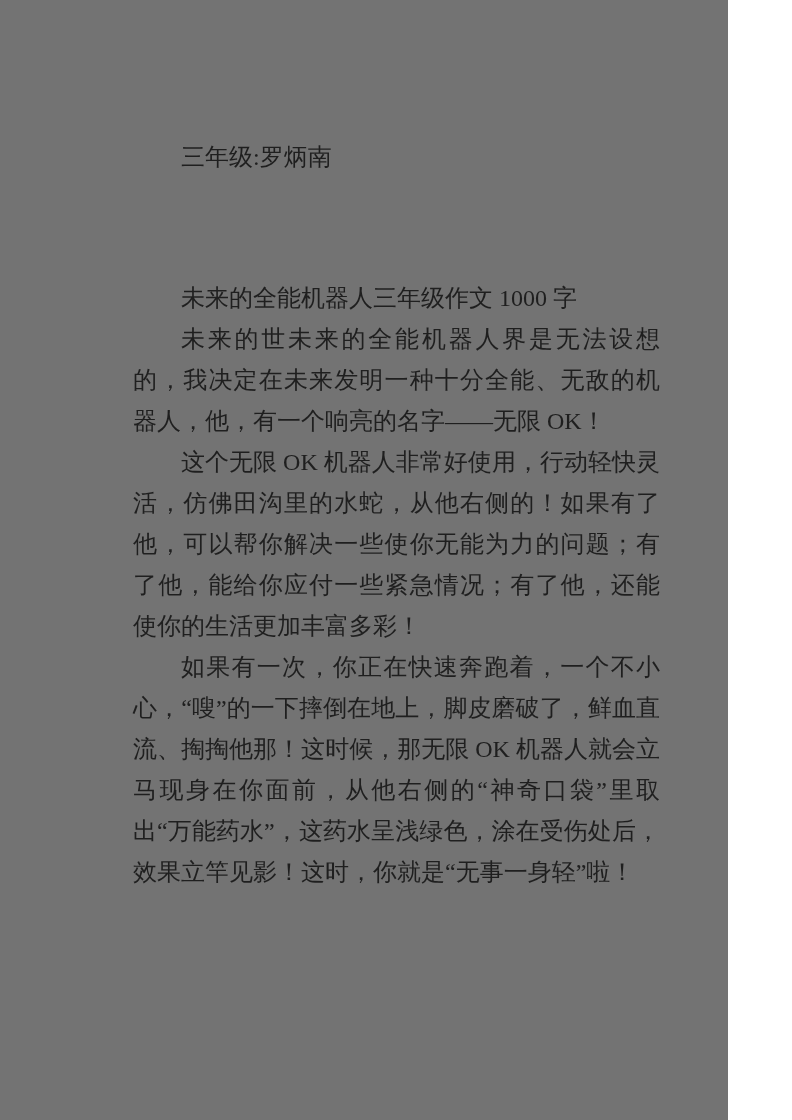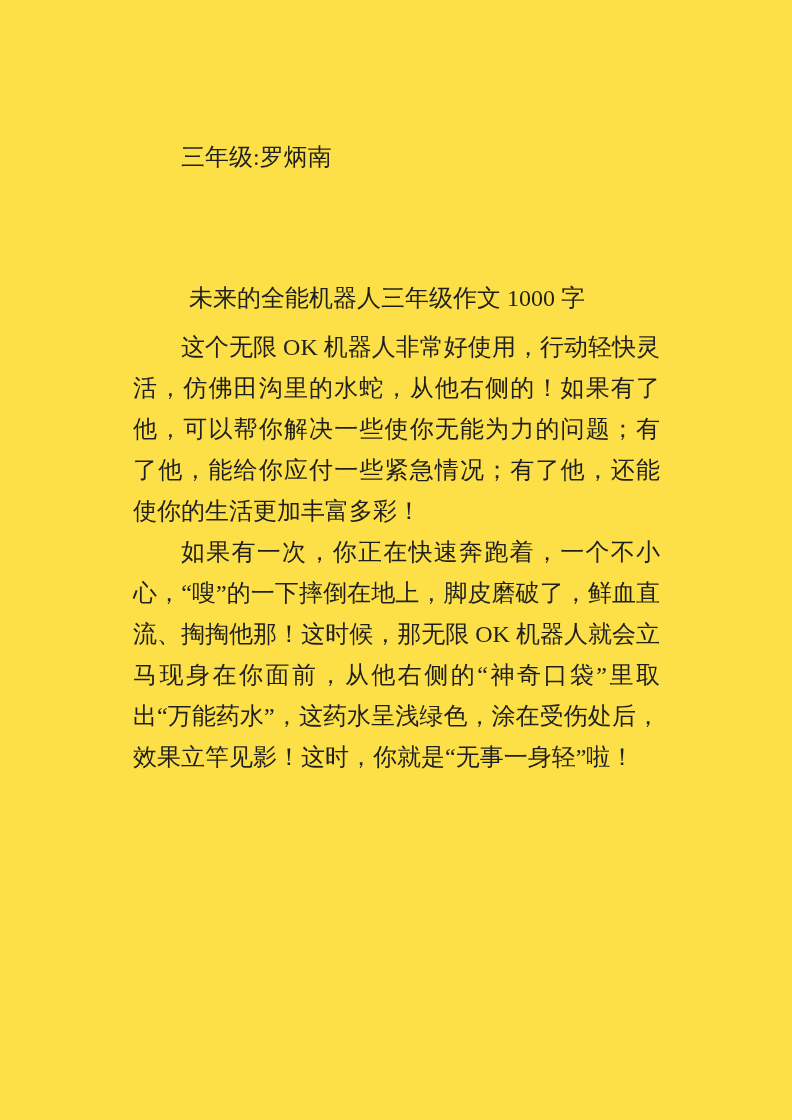--- a/index.html
+++ b/index.html
@@ -2,23 +2,23 @@
 <html><head>
 <meta charset="utf-8">
 <style>
   html, body {
     margin: 0;
     padding: 0;
     background: #ffffff;
   }
   .page {
     position: relative;
-    width: 792px;
+    width: 728px;
     height: 1120px;
-    background: #fde047;
+    background: #737373;
     overflow: hidden;
     font-family: "Liberation Serif", "DejaVu Serif", serif;
     color: #1f1f1f;
   }
   .content {
     position: absolute;
     top: 0;
     left: 133px;
     width: 527px;
     padding-top: 137px;
@@ -26,34 +26,35 @@
     line-height: 41px;
     text-align: justify;
   }
   .author-line {
     text-indent: 2em;
     margin: 0 0 100px 0;
     text-align: left;
   }
   .essay-title {
     text-indent: 2em;
-    margin: 8px;
+    margin: 0;
     font-weight: normal;
     font-size: 24px;
     line-height: 41px;
     text-align: left;
   }
   .para {
     text-indent: 2em;
     margin: 0;
   }
 </style>
 </head>
 <body>
 
 <div class="page">
   <div class="content">
     <p class="author-line">三年级:罗炳南</p>
     <p class="essay-title">未来的全能机器人三年级作文 1000 字</p>
+    <p class="para">未来的世未来的全能机器人界是无法设想的，我决定在未来发明一种十分全能、无敌的机器人，他，有一个响亮的名字——无限 OK！</p>
     <p class="para">这个无限 OK 机器人非常好使用，行动轻快灵活，仿佛田沟里的水蛇，从他右侧的！如果有了他，可以帮你解决一些使你无能为力的问题；有了他，能给你应付一些紧急情况；有了他，还能使你的生活更加丰富多彩！</p>
     <p class="para">如果有一次，你正在快速奔跑着，一个不小心，“嗖”的一下摔倒在地上，脚皮磨破了，鲜血直流、掏掏他那！这时候，那无限 OK 机器人就会立马现身在你面前，从他右侧的“神奇口袋”里取出“万能药水”，这药水呈浅绿色，涂在受伤处后，效果立竿见影！这时，你就是“无事一身轻”啦！</p>
   </div>
 </div>
 
 </body></html>

